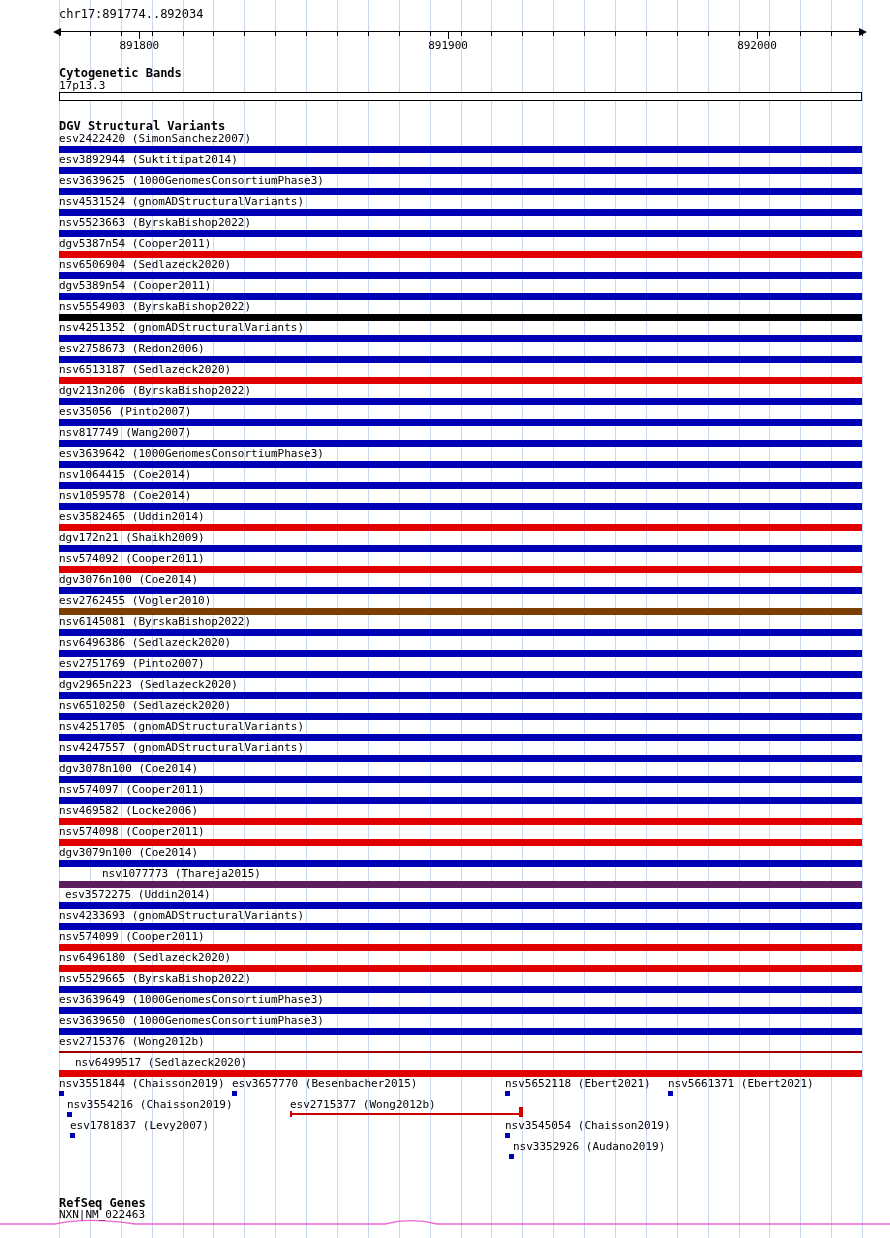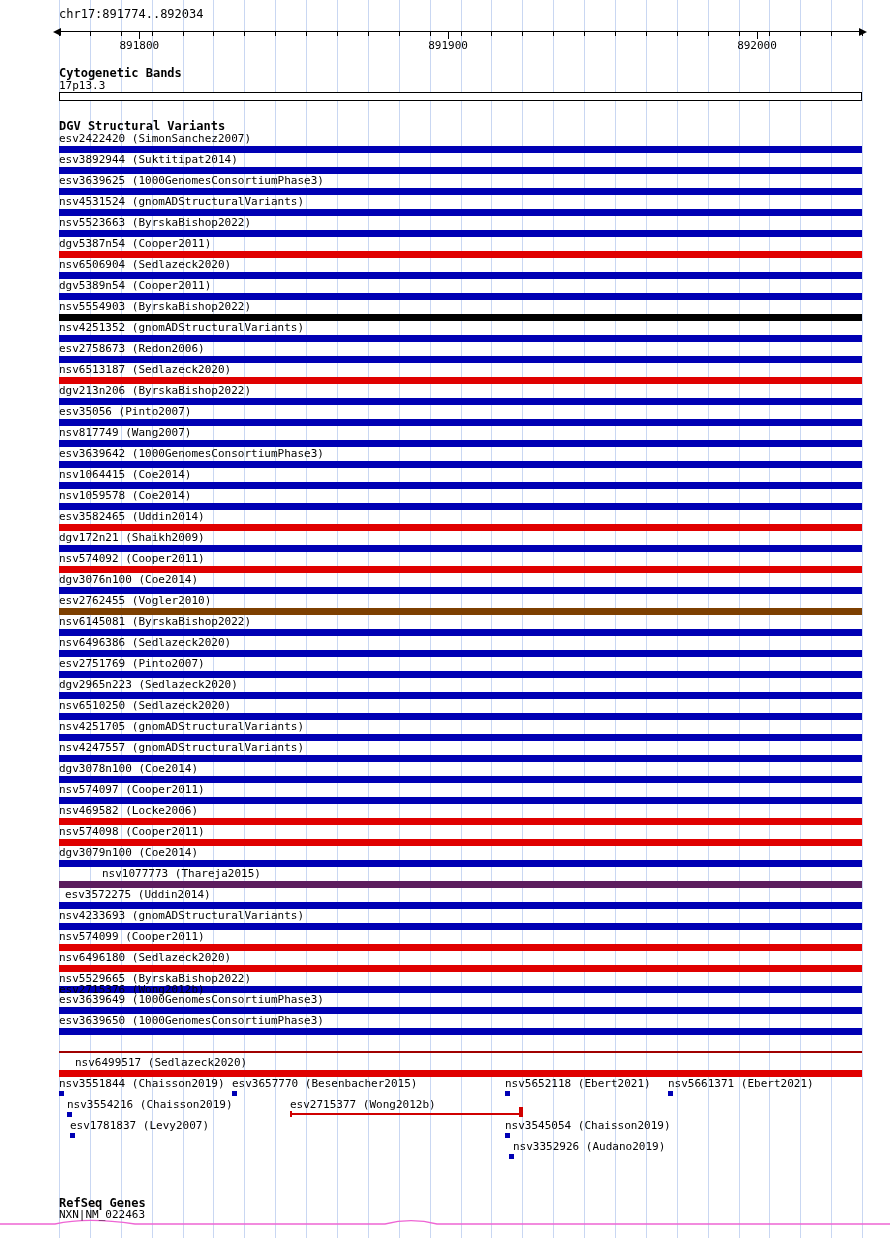--- a/index.html
+++ b/index.html
@@ -196,21 +196,21 @@
       <div class="variant-label" style="left: 59px; top: 931px;">nsv574099 (Cooper2011)</div>
       <div class="variant-bar" style="background: rgb(224, 0, 0); top: 944px;"></div>
       <div class="variant-label" style="left: 59px; top: 952px;">nsv6496180 (Sedlazeck2020)</div>
       <div class="variant-bar" style="background: rgb(224, 0, 0); top: 965px;"></div>
       <div class="variant-label" style="left: 59px; top: 973px;">nsv5529665 (ByrskaBishop2022)</div>
       <div class="variant-bar" style="background: rgb(0, 0, 180); top: 986px;"></div>
       <div class="variant-label" style="left: 59px; top: 994px;">esv3639649 (1000GenomesConsortiumPhase3)</div>
       <div class="variant-bar" style="background: rgb(0, 0, 180); top: 1007px;"></div>
       <div class="variant-label" style="left: 59px; top: 1015px;">esv3639650 (1000GenomesConsortiumPhase3)</div>
       <div class="variant-bar" style="background: rgb(0, 0, 180); top: 1028px;"></div>
-      <div class="variant-label" style="left: 59px; top: 984px;">esv2715376 (Wong2012b)</div>
+      <div class="variant-label" style="left: 59px; top: 1036px;">esv2715376 (Wong2012b)</div>
       <div class="variant-bar" style="background: rgb(160, 0, 0); height: 2px; top: 1051px;"></div>
       <div class="variant-label" style="left: 59px; top: 1057px; margin-left: 16px;">nsv6499517 (Sedlazeck2020)</div>
       <div class="variant-bar" style="background: rgb(224, 0, 0); top: 1070px;"></div>
     </div>
   <div id="dgv-points">
       <div class="variant-label" style="left: 59px; top: 1078px;">nsv3551844 (Chaisson2019)</div>
       <div class="point-square" style="left: 59px; top: 1091px; background: rgb(0, 0, 180);"></div>
       <div class="variant-label" style="left: 232px; top: 1078px;">esv3657770 (Besenbacher2015)</div>
       <div class="point-square" style="left: 232px; top: 1091px; background: rgb(0, 0, 180);"></div>
       <div class="variant-label" style="left: 505px; top: 1078px;">nsv5652118 (Ebert2021)</div>

